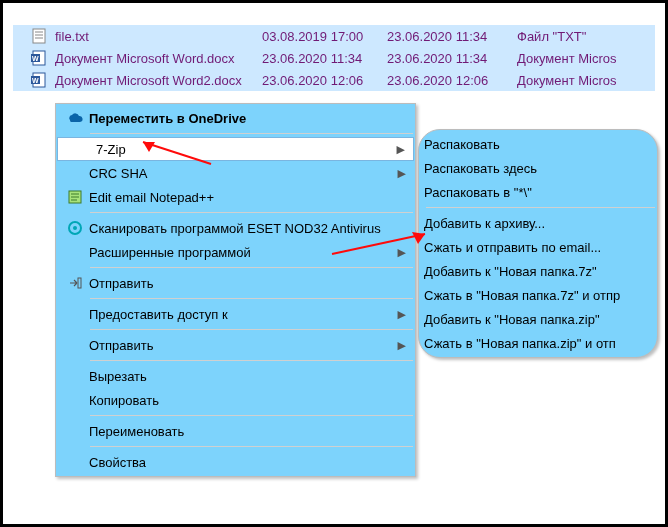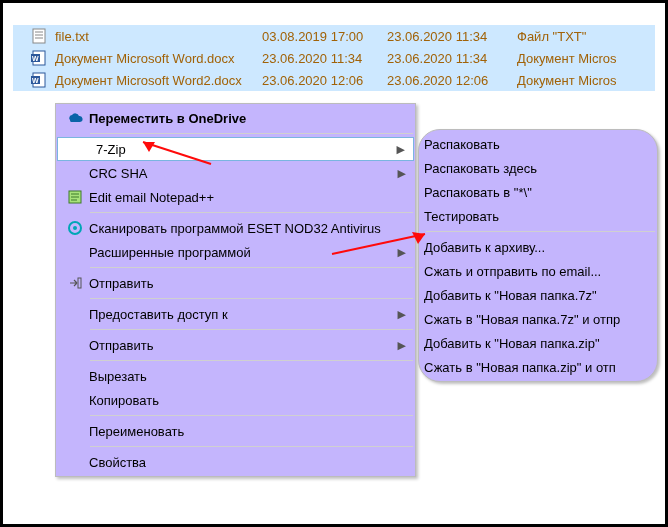--- a/index.html
+++ b/index.html
@@ -10,33 +10,33 @@
     background: #fff;
     border: 3px solid #000;
     position: relative;
     overflow: hidden;
   }
   
   .filelist { position: absolute; top: 22px; left: 10px; right: 10px; }
   .filerow {
     display: flex; align-items: center;
     height: 22px; padding: 0 18px;
-    color: #a16207;
+    color: #701a75;
   }
   .filerow.sel { background: #cde8ff; }
   .filerow .ic { width: 18px; height: 16px; margin-right: 6px; flex: 0 0 auto; display:flex; align-items:center; }
   .filerow .fname { flex: 1 1 auto; white-space: nowrap; overflow: hidden; }
   .filerow .c1 { width: 125px; flex: 0 0 auto; }
   .filerow .c2 { width: 130px; flex: 0 0 auto; }
   .filerow .c3 { width: 120px; flex: 0 0 auto; white-space: nowrap; overflow: hidden; }
 
   
   .menu {
     position: absolute;
-    background: #c4b5fd;
+    background: #7dd3fc;
     border: 1px solid #bcbcbc;
     box-shadow: 2px 2px 3px rgba(0,0,0,.25);
     padding: 2px 1px;
   }
   .menu1 { left: 52px; top: 100px; width: 361px; }
   .menu2 { left: 415px; top: 126px; width: 240px; border-radius: 22px; }
   .mitem {
     display: flex; align-items: center;
     height: 24px;
     padding: 0 8px 0 4px;
@@ -189,23 +189,20 @@
 
 <div class="menu menu2">
   <div class="mitem">
       <span class="lbl">Распаковать</span>
     </div>
   <div class="mitem">
       <span class="lbl">Распаковать здесь</span>
     </div>
   <div class="mitem">
       <span class="lbl">Распаковать в "*\"</span>
-    </div>
-  <div class="mitem">
-      <span class="lbl">Тестировать</span>
     </div>
   <div class="sep"></div>
   <div class="mitem">
       <span class="lbl">Добавить к архиву...</span>
     </div>
   <div class="mitem">
       <span class="lbl">Сжать и отправить по email...</span>
     </div>
   <div class="mitem">
       <span class="lbl">Добавить к "Новая папка.7z"</span>

